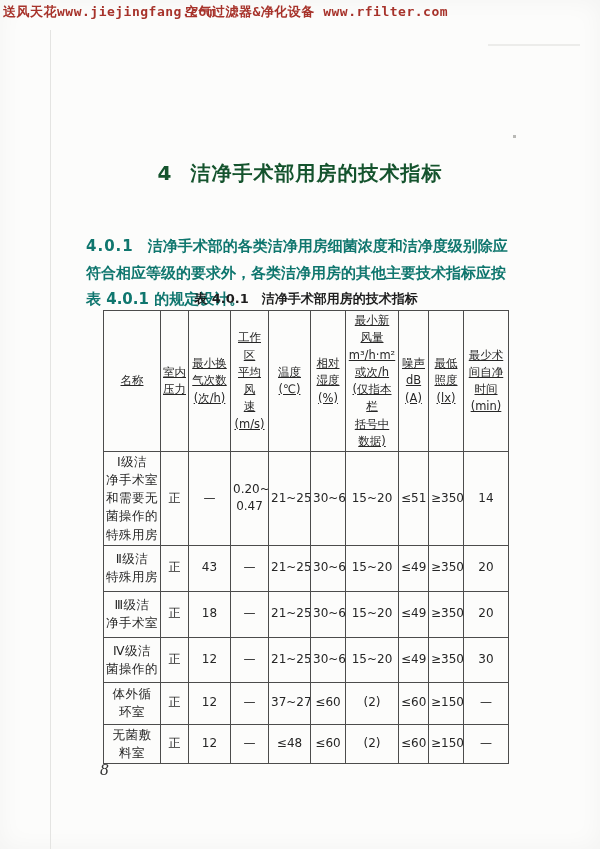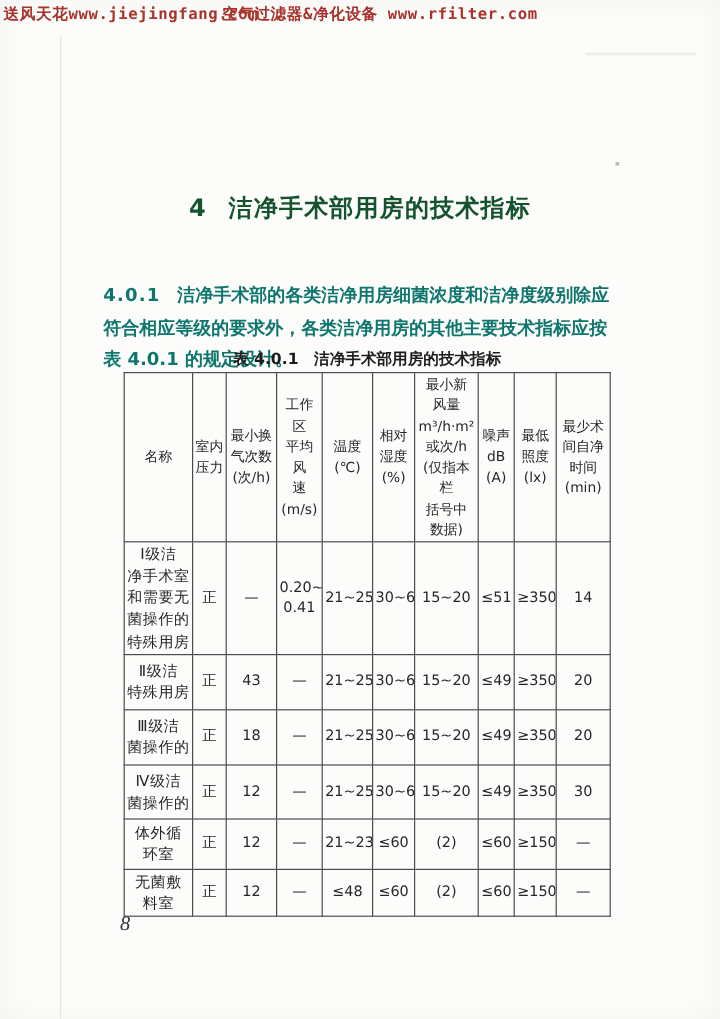--- a/index.html
+++ b/index.html
@@ -35,21 +35,21 @@
   table.spec{position:absolute;left:103px;top:310px;width:406px;
     border-collapse:collapse;table-layout:fixed;
     font-size:12px;color:#262626;}
   table.spec th,table.spec td{
     border:1px solid #4c4c4c;padding:1px 2px;
     text-align:center;vertical-align:middle;
     white-space:pre-line;font-weight:normal;line-height:1.45;
     overflow:hidden;}
   table.spec{border:1.5px solid #3c3c3c;}
   table.spec thead tr{height:135px;}
-  table.spec th{font-size:11.5px;line-height:1.5;}
+  table.spec th{font-size:11.5px;line-height:1.5;text-decoration:underline;}
   table.spec tbody tr:nth-child(1){height:93px;}
   table.spec tbody tr:nth-child(2){height:46px;}
   table.spec tbody tr:nth-child(3){height:46px;}
   table.spec tbody tr:nth-child(4){height:45px;}
   table.spec tbody tr:nth-child(5){height:42px;}
   table.spec tbody tr:nth-child(6){height:37px;}
   td.name-cell{font-size:12.5px;letter-spacing:0.5px;font-family:Liberation Serif, serif;}
   
   .page-num{position:absolute;left:100px;top:760px;
     font-family:"Liberation Serif",serif;font-style:italic;font-size:17px;color:#333;}
@@ -130,21 +130,21 @@
   <tbody id="spec-tbody">
       <tr>
         <td class="name-cell">Ⅰ级洁
 净手术室
 和需要无
 菌操作的
 特殊用房</td>
         <td>正</td>
         <td>—</td>
         <td>0.20~
-0.41</td>
+0.47</td>
         <td>21~25</td>
         <td>30~60</td>
         <td>15~20</td>
         <td>≤51</td>
         <td>≥350</td>
         <td>14</td>
       </tr>
       <tr>
         <td class="name-cell">Ⅱ级洁
 特殊用房</td>
@@ -153,21 +153,21 @@
         <td>—</td>
         <td>21~25</td>
         <td>30~60</td>
         <td>15~20</td>
         <td>≤49</td>
         <td>≥350</td>
         <td>20</td>
       </tr>
       <tr>
         <td class="name-cell">Ⅲ级洁
-菌操作的</td>
+净手术室</td>
         <td>正</td>
         <td>18</td>
         <td>—</td>
         <td>21~25</td>
         <td>30~60</td>
         <td>15~20</td>
         <td>≤49</td>
         <td>≥350</td>
         <td>20</td>
       </tr>
@@ -183,21 +183,21 @@
         <td>≤49</td>
         <td>≥350</td>
         <td>30</td>
       </tr>
       <tr>
         <td class="name-cell">体外循
 环室</td>
         <td>正</td>
         <td>12</td>
         <td>—</td>
-        <td>21~23</td>
+        <td>37~27</td>
         <td>≤60</td>
         <td>(2)</td>
         <td>≤60</td>
         <td>≥150</td>
         <td>—</td>
       </tr>
       <tr>
         <td class="name-cell">无菌敷
 料室</td>
         <td>正</td>

